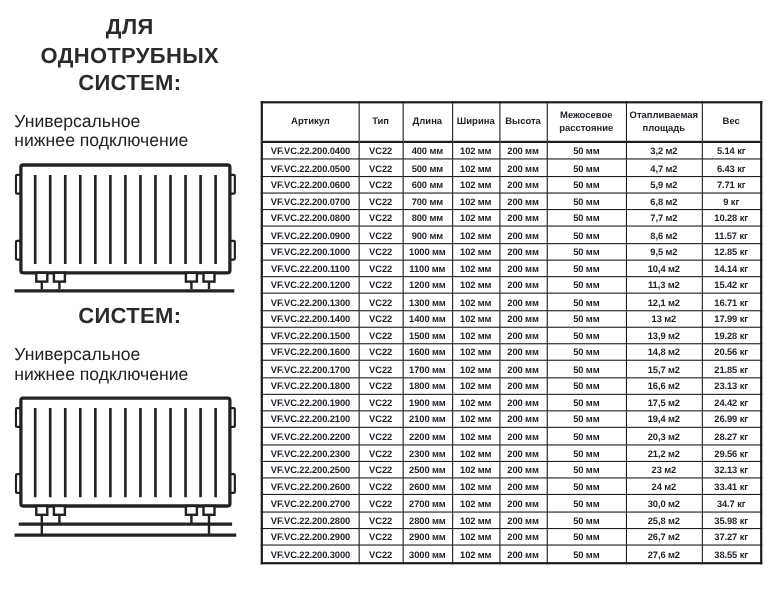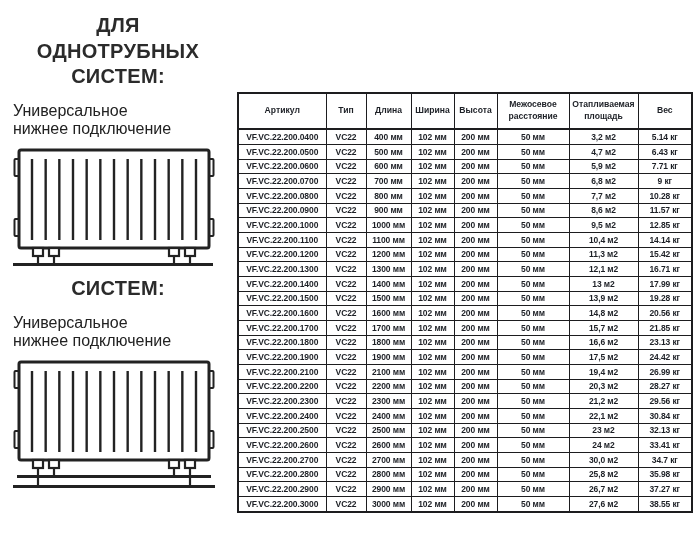--- a/index.html
+++ b/index.html
@@ -393,30 +393,20 @@
             <td>VF.VC.22.200.2300</td>
             <td>VC22</td>
             <td>2300 мм</td>
             <td>102 мм</td>
             <td>200 мм</td>
             <td>50 мм</td>
             <td>21,2 м2</td>
             <td>29.56 кг</td>
           </tr>
           <tr>
-            <td>VF.VC.22.200.2400</td>
-            <td>VC22</td>
-            <td>2400 мм</td>
-            <td>102 мм</td>
-            <td>200 мм</td>
-            <td>50 мм</td>
-            <td>22,1 м2</td>
-            <td>30.84 кг</td>
-          </tr>
-          <tr>
             <td>VF.VC.22.200.2500</td>
             <td>VC22</td>
             <td>2500 мм</td>
             <td>102 мм</td>
             <td>200 мм</td>
             <td>50 мм</td>
             <td>23 м2</td>
             <td>32.13 кг</td>
           </tr>
           <tr>

